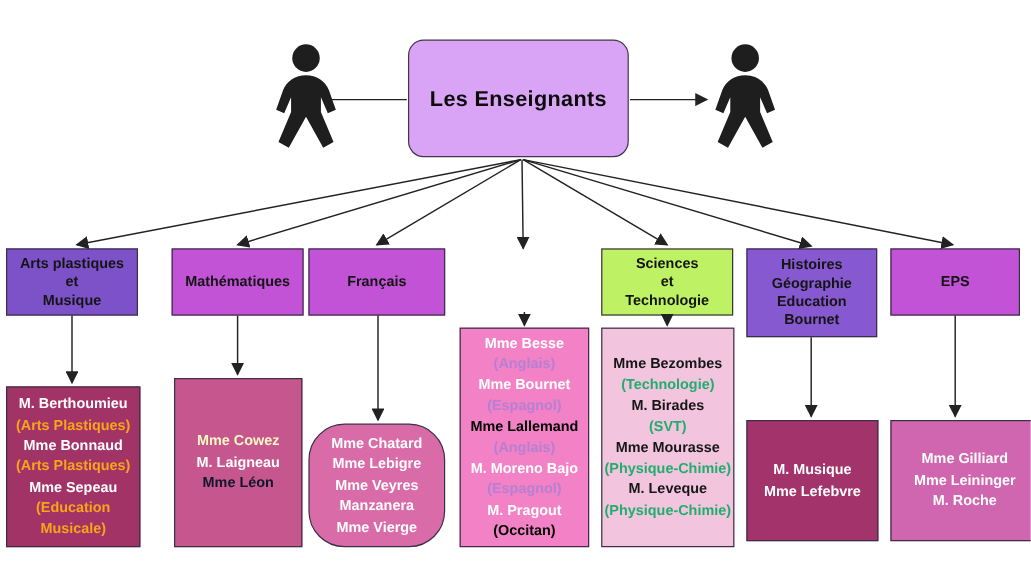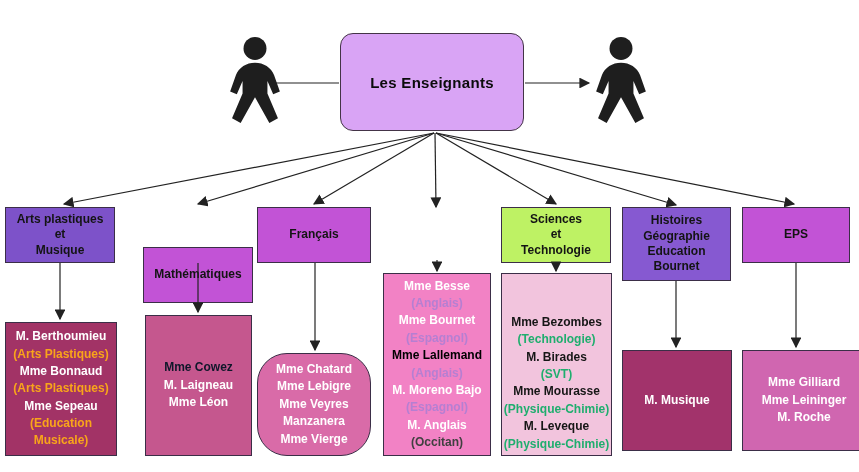--- a/index.html
+++ b/index.html
@@ -6,21 +6,21 @@
   #canvas{
     position:relative;width:859px;height:472px;background:#ffffff;overflow:hidden;
     font-family:"Liberation Sans",sans-serif;
   }
   .node{
     position:absolute;box-sizing:border-box;border:1px solid #3b2e47;
     display:flex;align-items:center;justify-content:center;text-align:center;
   }
   #root-node{
     left:340px;top:33px;width:184px;height:98px;border-radius:13px;
-    border:1px solid #443447;font-size:15px;font-weight:bold;color:#0b0b0b;
+    border:1px solid #443447;font-size:18px;font-weight:bold;color:#0b0b0b;
     letter-spacing:.3px;
   }
   .subject{
     font-size:12px;font-weight:bold;color:#141414;line-height:1.28;
     white-space:pre-line;padding:2px;
   }
   .teachers{
     flex-direction:column;font-size:12px;font-weight:bold;line-height:1.45;
     padding:2px 1px;
   }
@@ -31,21 +31,21 @@
   #s3{left:257px;top:207px;width:114px;height:56px;}
   #s4{left:383px;top:210px;width:108px;height:50px;}
   #s5{left:501px;top:207px;width:110px;height:56px;}
   #s6{left:622px;top:207px;width:109px;height:74px;}
   #s7{left:742px;top:207px;width:108px;height:56px;}
   
   #t1{left:5px;  top:322px;width:112px;height:134px;}
   #t2{left:145px;top:315px;width:107px;height:141px;}
   #t3{left:257px;top:353px;width:114px;height:103px;border-radius:30px;}
   #t4{left:383px;top:273px;width:108px;height:183px;}
-  #t5{left:501px;top:273px;width:111px;height:183px;justify-content:flex-end;}
+  #t5{left:501px;top:273px;width:111px;height:183px;}
   #t6{left:622px;top:350px;width:110px;height:101px;}
   #t7{left:742px;top:350px;width:124px;height:101px;}
   
   #arrow-layer{position:absolute;left:0;top:0;width:859px;height:472px;pointer-events:none;z-index:30;}
   #arrow-layer line{stroke:#222222;stroke-width:1.2;}
   .person{position:absolute;width:58px;height:88px;z-index:10;}
   #person-left{left:226px;top:36px;}
   #person-right{left:592px;top:36px;}
 </style>
 </head>
@@ -60,74 +60,75 @@
     <path fill="#1e1e1e" d="M30,28 C21,28 13,33 10,41 L4,58 L11,61 L17,47 L17,60 L6,86 L15,91 L30,64 L45,91 L54,86 L43,60 L43,47 L49,61 L56,58 L50,41 C47,33 39,28 30,28 Z"></path>
   </svg>
   <svg id="person-right" class="person" viewBox="0 0 60 92">
     <circle cx="30" cy="13" r="12" fill="#1e1e1e"></circle>
     <path fill="#1e1e1e" d="M30,28 C21,28 13,33 10,41 L4,58 L11,61 L17,47 L17,60 L6,86 L15,91 L30,64 L45,91 L54,86 L43,60 L43,47 L49,61 L56,58 L50,41 C47,33 39,28 30,28 Z"></path>
   </svg>
 
   <div id="s1" class="node subject" style="background: rgb(125, 82, 201);">Arts plastiques
 et
 Musique</div>
-  <div id="s2" class="node subject" style="background: rgb(194, 83, 214); margin-top: 40px;">Mathématiques</div>
+  <div id="s2" class="node subject" style="background: rgb(194, 83, 214);">Mathématiques</div>
   <div id="s3" class="node subject" style="background: rgb(194, 83, 214);">Français</div>
   <div id="s5" class="node subject" style="background: #bef264;">Sciences
 et
 Technologie</div>
   <div id="s6" class="node subject" style="background: rgb(134, 89, 209);">Histoires
 Géographie
 Education
 Bournet</div>
   <div id="s7" class="node subject" style="background: rgb(194, 83, 214);">EPS</div>
 
   <div id="t1" class="node teachers" style="background: rgb(162, 51, 102);">
       <div class="line" style="color: rgb(255, 255, 255);">M. Berthoumieu</div>
       <div class="line" style="color: rgb(249, 165, 26);">(Arts Plastiques)</div>
       <div class="line" style="color: rgb(255, 255, 255);">Mme Bonnaud</div>
       <div class="line" style="color: rgb(249, 165, 26);">(Arts Plastiques)</div>
       <div class="line" style="color: rgb(255, 255, 255);">Mme Sepeau</div>
       <div class="line" style="color: rgb(249, 165, 26);">(Education Musicale)</div>
     </div>
   <div id="t2" class="node teachers" style="background: rgb(197, 87, 142);">
-      <div class="line" style="color: #0f172a;">Mme Cowez</div>
+      <div class="line" style="color: #fef9c3;">Mme Cowez</div>
       <div class="line" style="color: rgb(255, 255, 255);">M. Laigneau</div>
-      <div class="line" style="color: #ffffff;">Mme Léon</div>
+      <div class="line" style="color: #0f172a;">Mme Léon</div>
     </div>
   <div id="t3" class="node teachers" style="background: rgb(217, 107, 168);">
       <div class="line" style="color: rgb(255, 255, 255);">Mme Chatard</div>
       <div class="line" style="color: rgb(255, 255, 255);">Mme Lebigre</div>
       <div class="line" style="color: rgb(255, 255, 255);">Mme Veyres Manzanera</div>
       <div class="line" style="color: rgb(255, 255, 255);">Mme Vierge</div>
     </div>
   <div id="t4" class="node teachers" style="background: rgb(242, 130, 197);">
       <div class="line" style="color: rgb(255, 255, 255);">Mme Besse</div>
       <div class="line" style="color: rgb(181, 127, 210);">(Anglais)</div>
       <div class="line" style="color: rgb(255, 255, 255);">Mme Bournet</div>
       <div class="line" style="color: rgb(181, 127, 210);">(Espagnol)</div>
       <div class="line" style="color: #000000;">Mme Lallemand</div>
       <div class="line" style="color: rgb(181, 127, 210);">(Anglais)</div>
       <div class="line" style="color: rgb(255, 255, 255);">M. Moreno Bajo</div>
       <div class="line" style="color: rgb(181, 127, 210);">(Espagnol)</div>
-      <div class="line" style="color: rgb(255, 255, 255);">M. Anglais</div>
-      <div class="line" style="color: #404040;">(Occitan)</div>
+      <div class="line" style="color: rgb(255, 255, 255);">M. Pragout</div>
+      <div class="line" style="color: #000000;">(Occitan)</div>
     </div>
   <div id="t5" class="node teachers" style="background: rgb(242, 196, 221);">
       <div class="line" style="color: rgb(22, 22, 22);">Mme Bezombes</div>
       <div class="line" style="color: rgb(31, 174, 110);">(Technologie)</div>
       <div class="line" style="color: rgb(22, 22, 22);">M. Birades</div>
       <div class="line" style="color: rgb(31, 174, 110);">(SVT)</div>
       <div class="line" style="color: rgb(22, 22, 22);">Mme Mourasse</div>
       <div class="line" style="color: rgb(31, 174, 110);">(Physique-Chimie)</div>
       <div class="line" style="color: rgb(22, 22, 22);">M. Leveque</div>
       <div class="line" style="color: rgb(31, 174, 110);">(Physique-Chimie)</div>
     </div>
   <div id="t6" class="node teachers" style="background: rgb(162, 51, 107);">
       <div class="line" style="color: rgb(255, 255, 255);">M. Musique</div>
+      <div class="line" style="color: rgb(255, 255, 255);">Mme Lefebvre</div>
     </div>
   <div id="t7" class="node teachers" style="background: rgb(208, 102, 176);">
       <div class="line" style="color: rgb(255, 255, 255);">Mme Gilliard</div>
       <div class="line" style="color: rgb(255, 255, 255);">Mme Leininger</div>
       <div class="line" style="color: rgb(255, 255, 255);">M. Roche</div>
     </div>
 
   <svg id="arrow-layer" viewBox="0 0 859 472">
     <defs>
       <marker id="ah" markerWidth="10" markerHeight="9" refX="8" refY="4.5" orient="auto">

